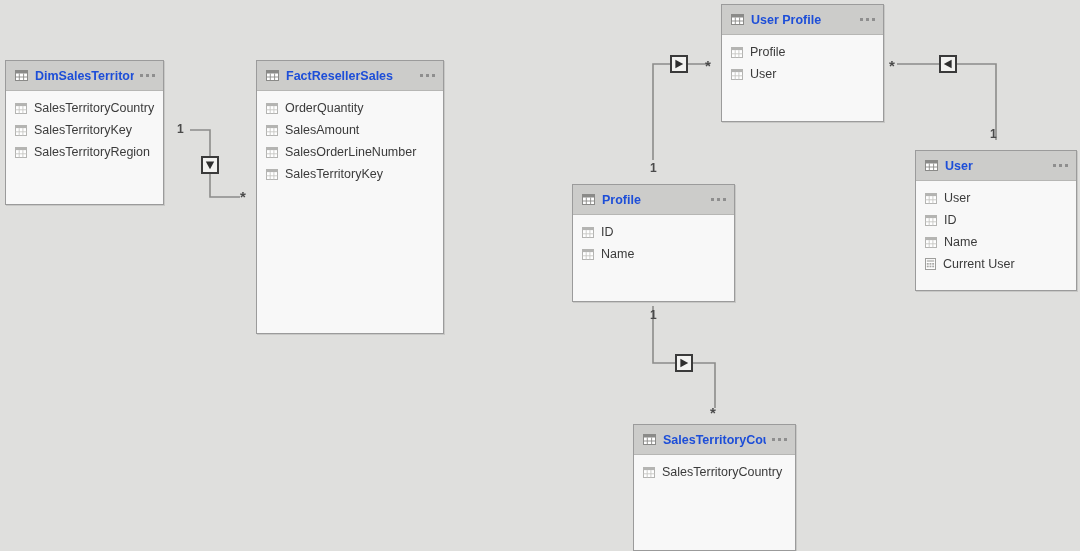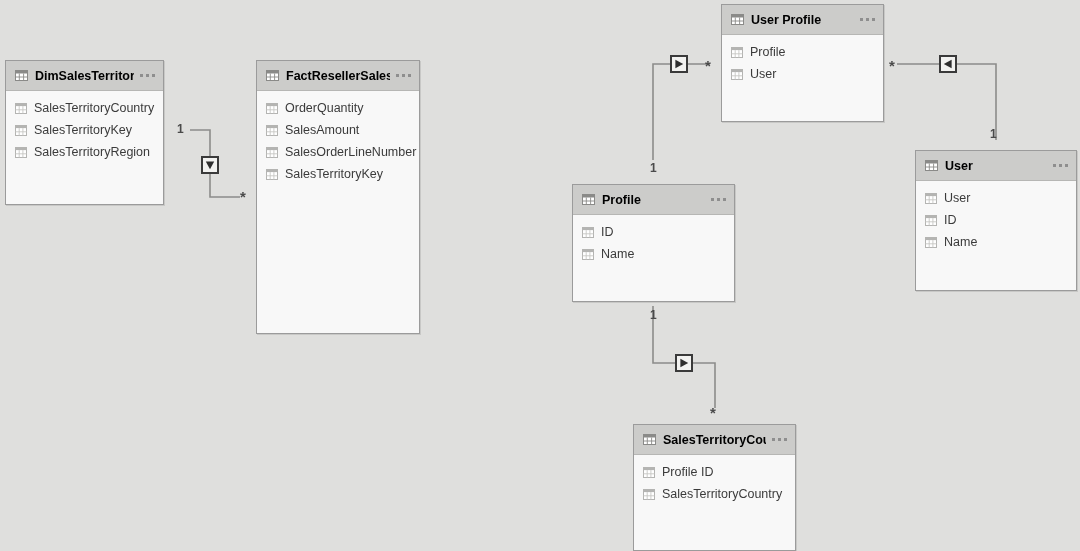--- a/index.html
+++ b/index.html
@@ -29,21 +29,21 @@
     background: #ccccca;
     border-bottom: 1px solid #b6b6b4;
     display: flex;
     align-items: center;
     padding: 0 8px 0 9px;
     box-sizing: border-box;
   }
   .tbl-title {
     font-size: 12.5px;
     font-weight: bold;
-    color: #000000;
+    color: #1d4ed8;
     margin-left: 7px;
     white-space: nowrap;
     overflow: hidden;
     flex: 1 1 auto;
   }
   .ellipsis {
     display: flex;
     gap: 3px;
     align-items: center;
     flex: 0 0 auto;
@@ -172,21 +172,21 @@
               <rect x="0.5" y="0.5" width="11" height="10" fill="#ffffff" stroke="#b4b4b2"></rect>
               <rect x="0.5" y="0.5" width="11" height="2.6" fill="#b4b4b2"></rect>
               <line x1="4.2" y1="3.1" x2="4.2" y2="10.5" stroke="#c6c6c4" stroke-width="0.9"></line>
               <line x1="7.9" y1="3.1" x2="7.9" y2="10.5" stroke="#c6c6c4" stroke-width="0.9"></line>
               <line x1="0.5" y1="6.8" x2="11.5" y2="6.8" stroke="#c6c6c4" stroke-width="0.9"></line>
             </svg>
             <span class="fld-label">SalesTerritoryRegion</span>
           </div>
         </div>
       </div>
-      <div class="tbl" style="left: 256px; top: 60px; width: 164px; height: 274px;">
+      <div class="tbl" style="left: 256px; top: 60px; width: 188px; height: 274px;">
         <div class="tbl-head">
           <svg class="ico ico-table" viewBox="0 0 13 11">
             <rect x="0.5" y="0.5" width="12" height="10" fill="#ffffff" stroke="#8a8a88"></rect>
             <rect x="0.5" y="0.5" width="12" height="3" fill="#8a8a88"></rect>
             <line x1="4.3" y1="3.5" x2="4.3" y2="10.5" stroke="#8a8a88" stroke-width="0.9"></line>
             <line x1="8.6" y1="3.5" x2="8.6" y2="10.5" stroke="#8a8a88" stroke-width="0.9"></line>
             <line x1="0.5" y1="7" x2="12.5" y2="7" stroke="#8a8a88" stroke-width="0.9"></line>
           </svg>
           <span class="tbl-title">FactResellerSales</span>
           <span class="ellipsis">
@@ -317,20 +317,33 @@
           <div class="fld">
             <svg class="ico ico-col" viewBox="0 0 12 11">
               <rect x="0.5" y="0.5" width="11" height="10" fill="#ffffff" stroke="#b4b4b2"></rect>
               <rect x="0.5" y="0.5" width="11" height="2.6" fill="#b4b4b2"></rect>
               <line x1="4.2" y1="3.1" x2="4.2" y2="10.5" stroke="#c6c6c4" stroke-width="0.9"></line>
               <line x1="7.9" y1="3.1" x2="7.9" y2="10.5" stroke="#c6c6c4" stroke-width="0.9"></line>
               <line x1="0.5" y1="6.8" x2="11.5" y2="6.8" stroke="#c6c6c4" stroke-width="0.9"></line>
             </svg>
             <span class="fld-label">Name</span>
           </div>
+          <div class="fld">
+            <svg class="ico ico-meas" viewBox="0 0 11 12">
+              <rect x="0.5" y="0.5" width="10" height="11" fill="#ffffff" stroke="#9e9e9c"></rect>
+              <rect x="1.8" y="1.8" width="7.4" height="2.2" fill="#c9c9c7"></rect>
+              <rect x="1.8" y="5" width="1.9" height="1.7" fill="#a8a8a6"></rect>
+              <rect x="4.5" y="5" width="1.9" height="1.7" fill="#a8a8a6"></rect>
+              <rect x="7.2" y="5" width="1.9" height="1.7" fill="#a8a8a6"></rect>
+              <rect x="1.8" y="7.6" width="1.9" height="1.7" fill="#a8a8a6"></rect>
+              <rect x="4.5" y="7.6" width="1.9" height="1.7" fill="#a8a8a6"></rect>
+              <rect x="7.2" y="7.6" width="1.9" height="1.7" fill="#a8a8a6"></rect>
+            </svg>
+            <span class="fld-label">Current User</span>
+          </div>
         </div>
       </div>
       <div class="tbl" style="left: 572px; top: 184px; width: 163px; height: 118px;">
         <div class="tbl-head">
           <svg class="ico ico-table" viewBox="0 0 13 11">
             <rect x="0.5" y="0.5" width="12" height="10" fill="#ffffff" stroke="#8a8a88"></rect>
             <rect x="0.5" y="0.5" width="12" height="3" fill="#8a8a88"></rect>
             <line x1="4.3" y1="3.5" x2="4.3" y2="10.5" stroke="#8a8a88" stroke-width="0.9"></line>
             <line x1="8.6" y1="3.5" x2="8.6" y2="10.5" stroke="#8a8a88" stroke-width="0.9"></line>
             <line x1="0.5" y1="7" x2="12.5" y2="7" stroke="#8a8a88" stroke-width="0.9"></line>
@@ -375,30 +388,20 @@
             <line x1="0.5" y1="7" x2="12.5" y2="7" stroke="#8a8a88" stroke-width="0.9"></line>
           </svg>
           <span class="tbl-title">SalesTerritoryCou...</span>
           <span class="ellipsis">
             <i></i>
             <i></i>
             <i></i>
           </span>
         </div>
         <div class="tbl-body">
-          <div class="fld">
-            <svg class="ico ico-col" viewBox="0 0 12 11">
-              <rect x="0.5" y="0.5" width="11" height="10" fill="#ffffff" stroke="#b4b4b2"></rect>
-              <rect x="0.5" y="0.5" width="11" height="2.6" fill="#b4b4b2"></rect>
-              <line x1="4.2" y1="3.1" x2="4.2" y2="10.5" stroke="#c6c6c4" stroke-width="0.9"></line>
-              <line x1="7.9" y1="3.1" x2="7.9" y2="10.5" stroke="#c6c6c4" stroke-width="0.9"></line>
-              <line x1="0.5" y1="6.8" x2="11.5" y2="6.8" stroke="#c6c6c4" stroke-width="0.9"></line>
-            </svg>
-            <span class="fld-label">Profile ID</span>
-          </div>
           <div class="fld">
             <svg class="ico ico-col" viewBox="0 0 12 11">
               <rect x="0.5" y="0.5" width="11" height="10" fill="#ffffff" stroke="#b4b4b2"></rect>
               <rect x="0.5" y="0.5" width="11" height="2.6" fill="#b4b4b2"></rect>
               <line x1="4.2" y1="3.1" x2="4.2" y2="10.5" stroke="#c6c6c4" stroke-width="0.9"></line>
               <line x1="7.9" y1="3.1" x2="7.9" y2="10.5" stroke="#c6c6c4" stroke-width="0.9"></line>
               <line x1="0.5" y1="6.8" x2="11.5" y2="6.8" stroke="#c6c6c4" stroke-width="0.9"></line>
             </svg>
             <span class="fld-label">SalesTerritoryCountry</span>
           </div>

